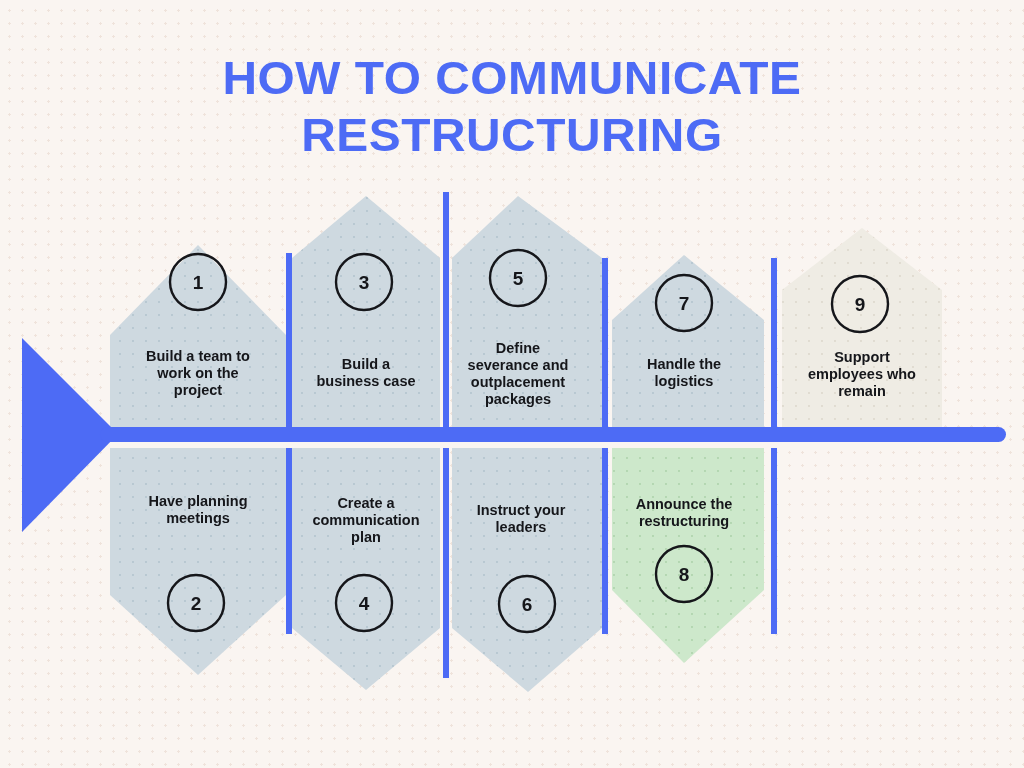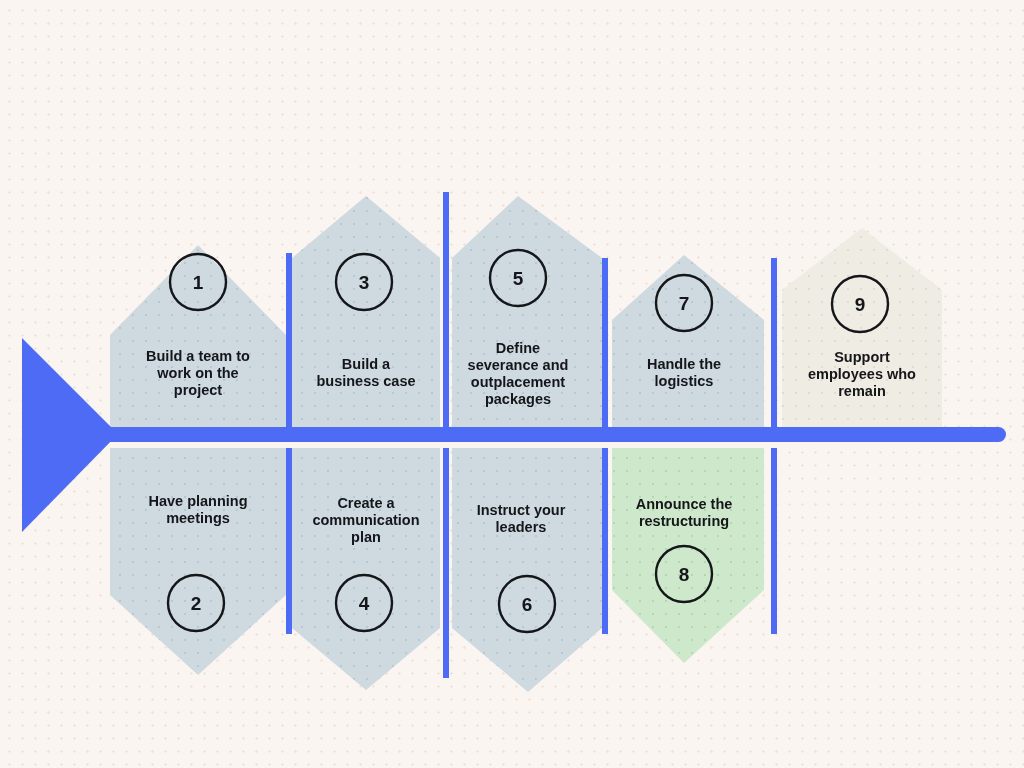--- a/index.html
+++ b/index.html
@@ -71,20 +71,24 @@
     stroke-width: 2.4;
   }
 </style>
 </head>
 <body>
 
 <div id="canvas-root">
 
   <div class="bg-dots"></div>
 
+  <div id="title-block">
+    <span class="title-line">HOW TO COMMUNICATE</span>
+    <span class="title-line">RESTRUCTURING</span>
+  </div>
 
   <svg class="diagram" viewBox="0 0 1024 768">
     <defs>
       <pattern id="dots-blue" width="13" height="13" patternUnits="userSpaceOnUse">
         <circle cx="3" cy="3" r="1.05" fill="#b3c4ce"></circle>
       </pattern>
       <pattern id="dots-green" width="13" height="13" patternUnits="userSpaceOnUse">
         <circle cx="3" cy="3" r="1.05" fill="#aed3ab"></circle>
       </pattern>
       <pattern id="dots-beige" width="13" height="13" patternUnits="userSpaceOnUse">

